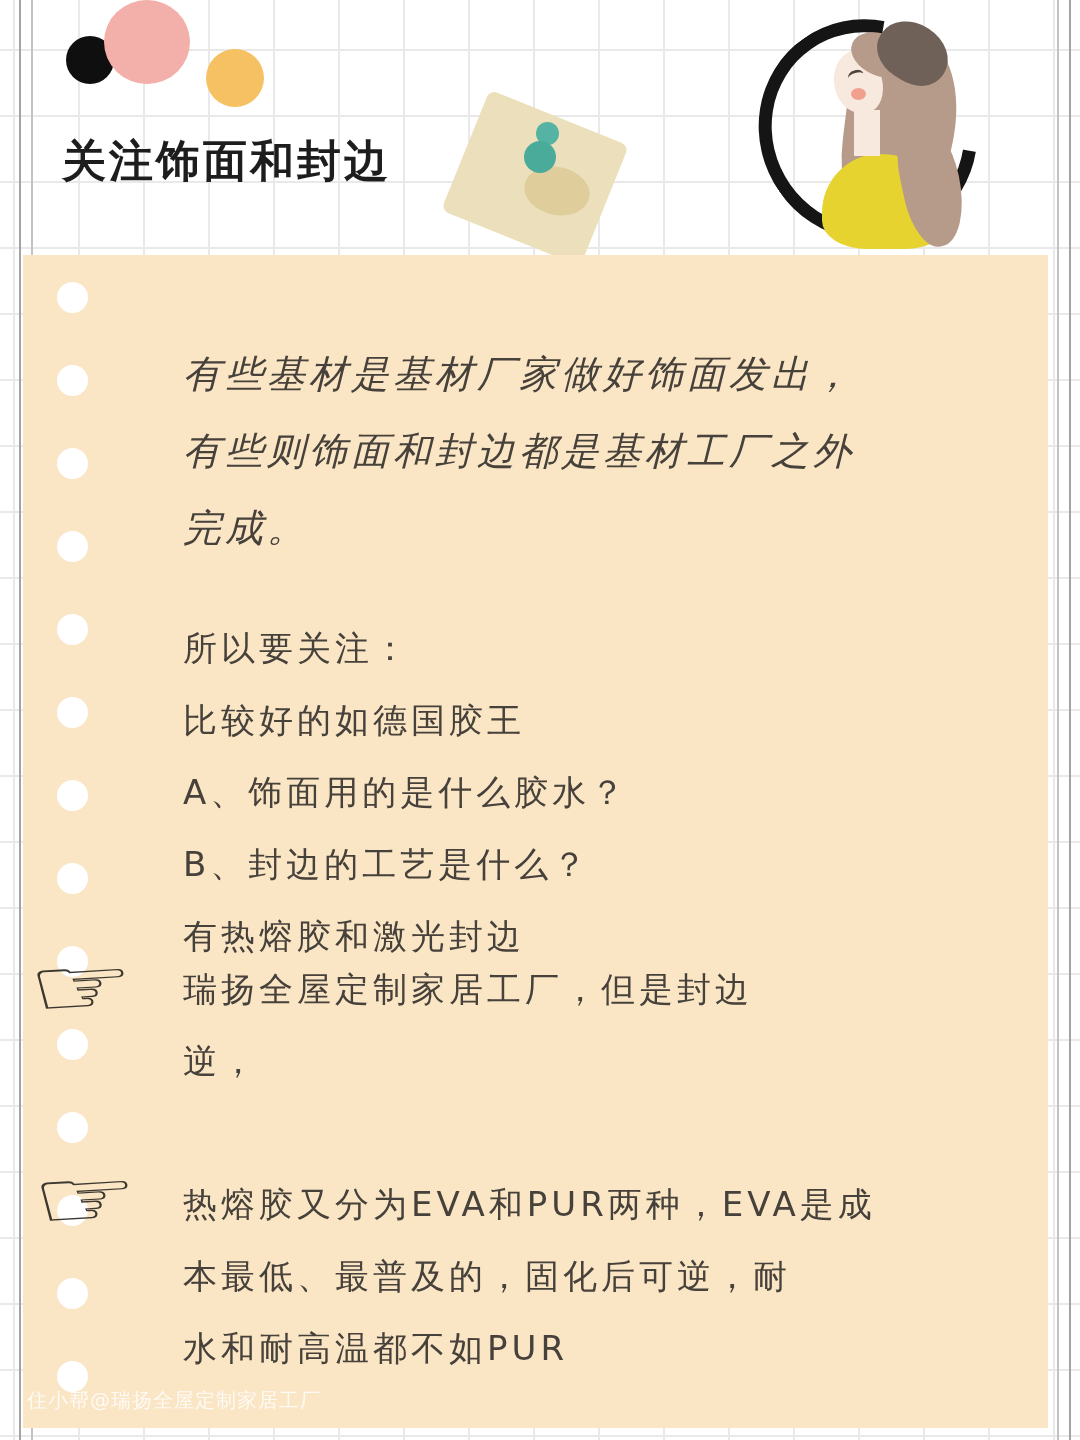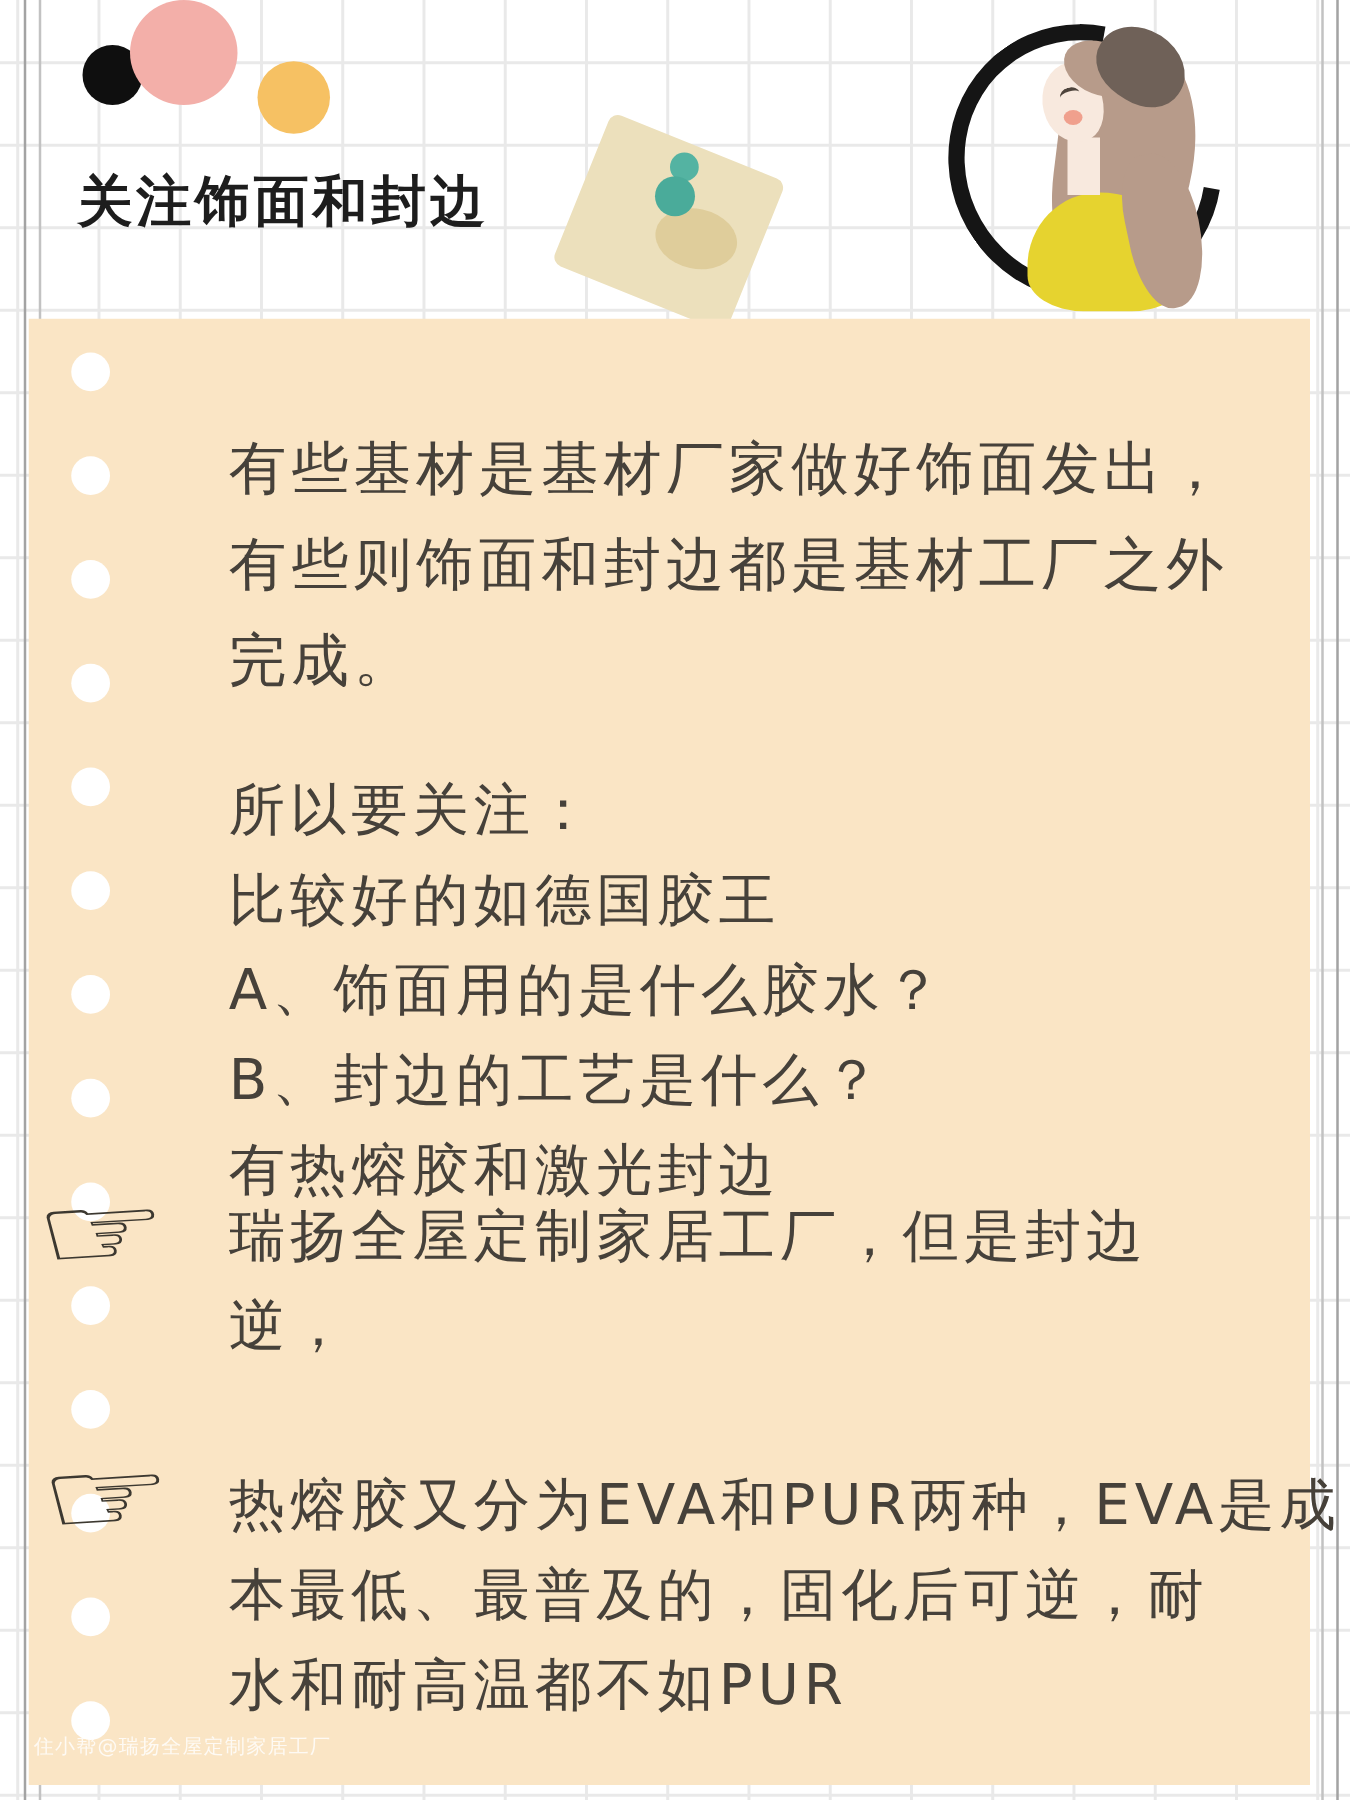--- a/index.html
+++ b/index.html
@@ -58,33 +58,33 @@
   .hat{position:absolute;left:124px;top:12px;width:74px;height:58px;background:#6f6158;
     border-radius:50% 50% 45% 45%;transform:rotate(33deg);}
   .cheek{position:absolute;left:99px;top:76px;width:15px;height:12px;background:#f0a08d;border-radius:50%;}
   .eye{position:absolute;left:96px;top:58px;width:16px;height:9px;
     border-top:3px solid #4e443c;border-radius:50%;transform:rotate(-16deg);}
 
   
   .sheet{position:absolute;left:23px;top:255px;width:1025px;height:1173px;background:#fae5c5;}
   .hole{position:absolute;left:34px;width:31px;height:31px;border-radius:50%;background:#ffffff;}
 
-  .txt{position:absolute;color:#46413a;font-size:45px;letter-spacing:4px;
+  .txt{position:absolute;color:#46413a;font-size:34px;letter-spacing:4px;
     line-height:72px;white-space:nowrap;}
-  .intro{left:160px;top:81px;font-size:46px;line-height:77px;}
+  .intro{left:160px;top:81px;font-size:38px;line-height:77px;font-style:italic;}
   .qa{left:160px;top:357px;}
   .bullet1{left:160px;top:698px;}
   .bullet2{left:160px;top:913px;}
 
   .hand{position:absolute;font-size:82px;color:#3c3830;line-height:1;
     transform:scaleX(1.45) rotate(-5deg);transform-origin:left center;}
   .hand1{left:6px;top:694px;}
   .hand2{left:10px;top:906px;}
 
-  .watermark{position:absolute;left:4px;top:1132px;font-size:16px;letter-spacing:1px;
+  .watermark{position:absolute;left:4px;top:1132px;font-size:20px;letter-spacing:1px;
     color:rgba(255,255,255,0.8);white-space:nowrap;}
 </style>
 </head>
 <body>
 
 <div class="page">
 
   <div class="vline vl1"></div>
   <div class="vline vl2"></div>
   <div class="vline vr1"></div>

